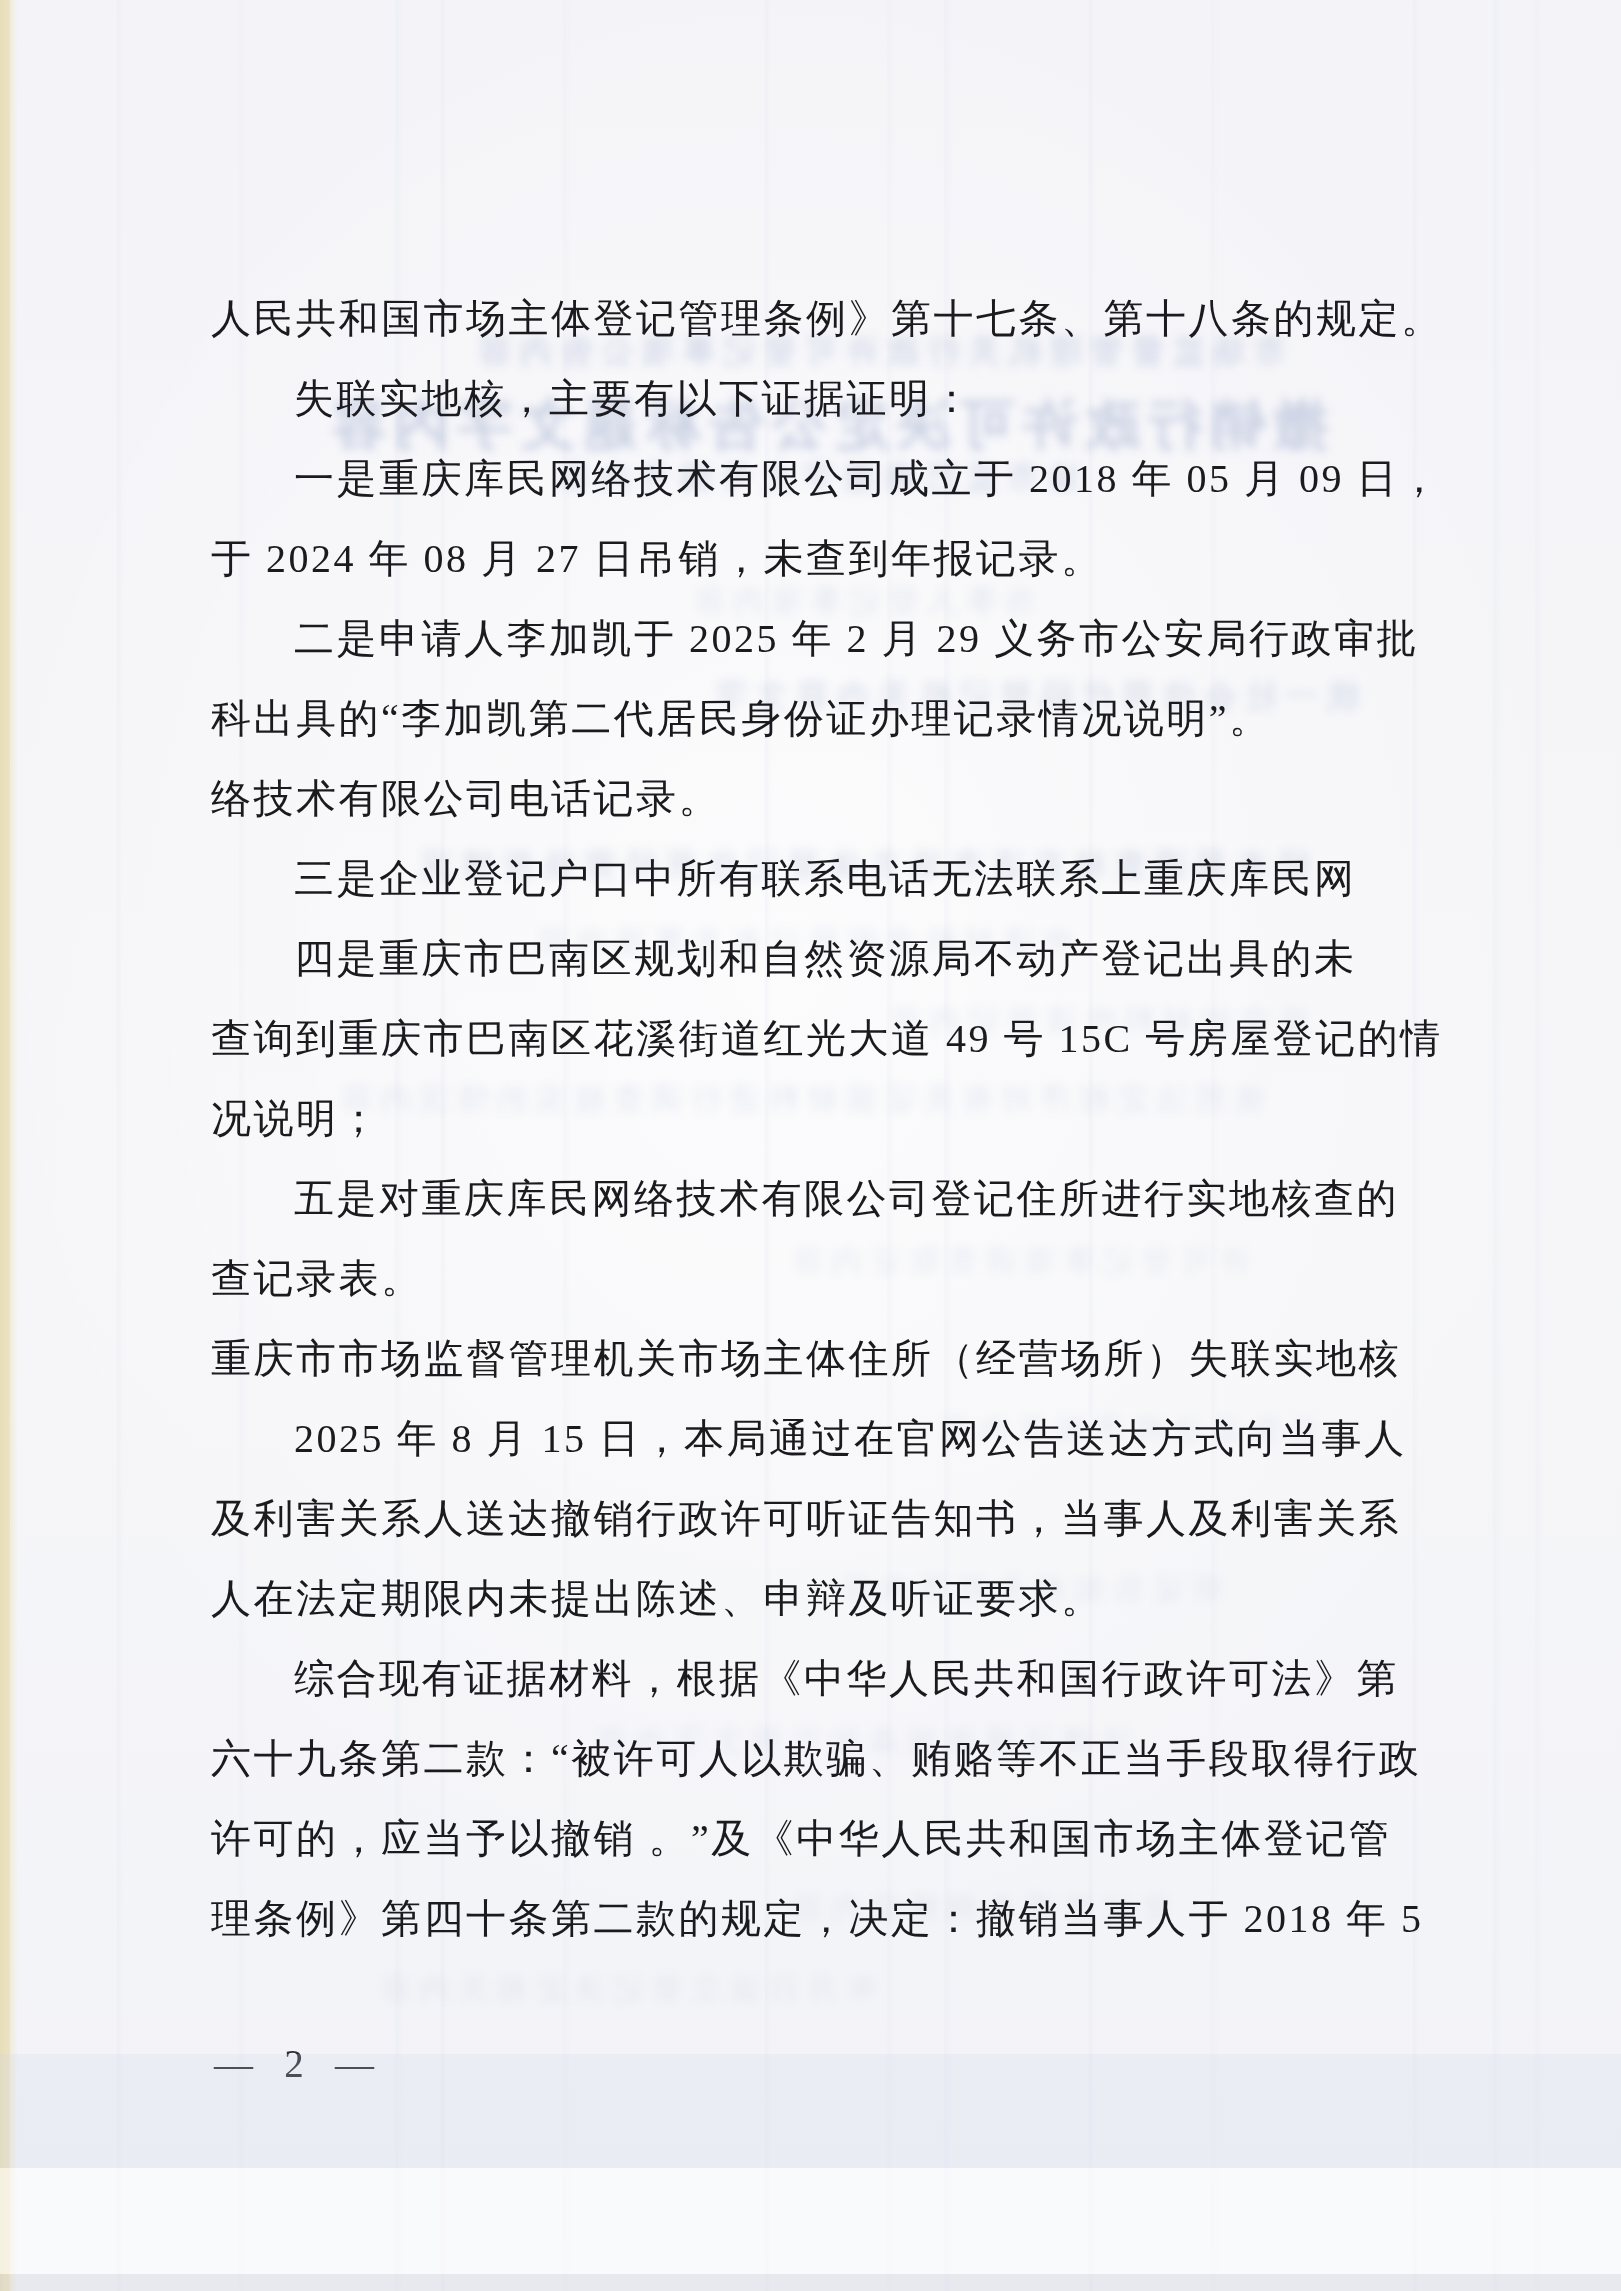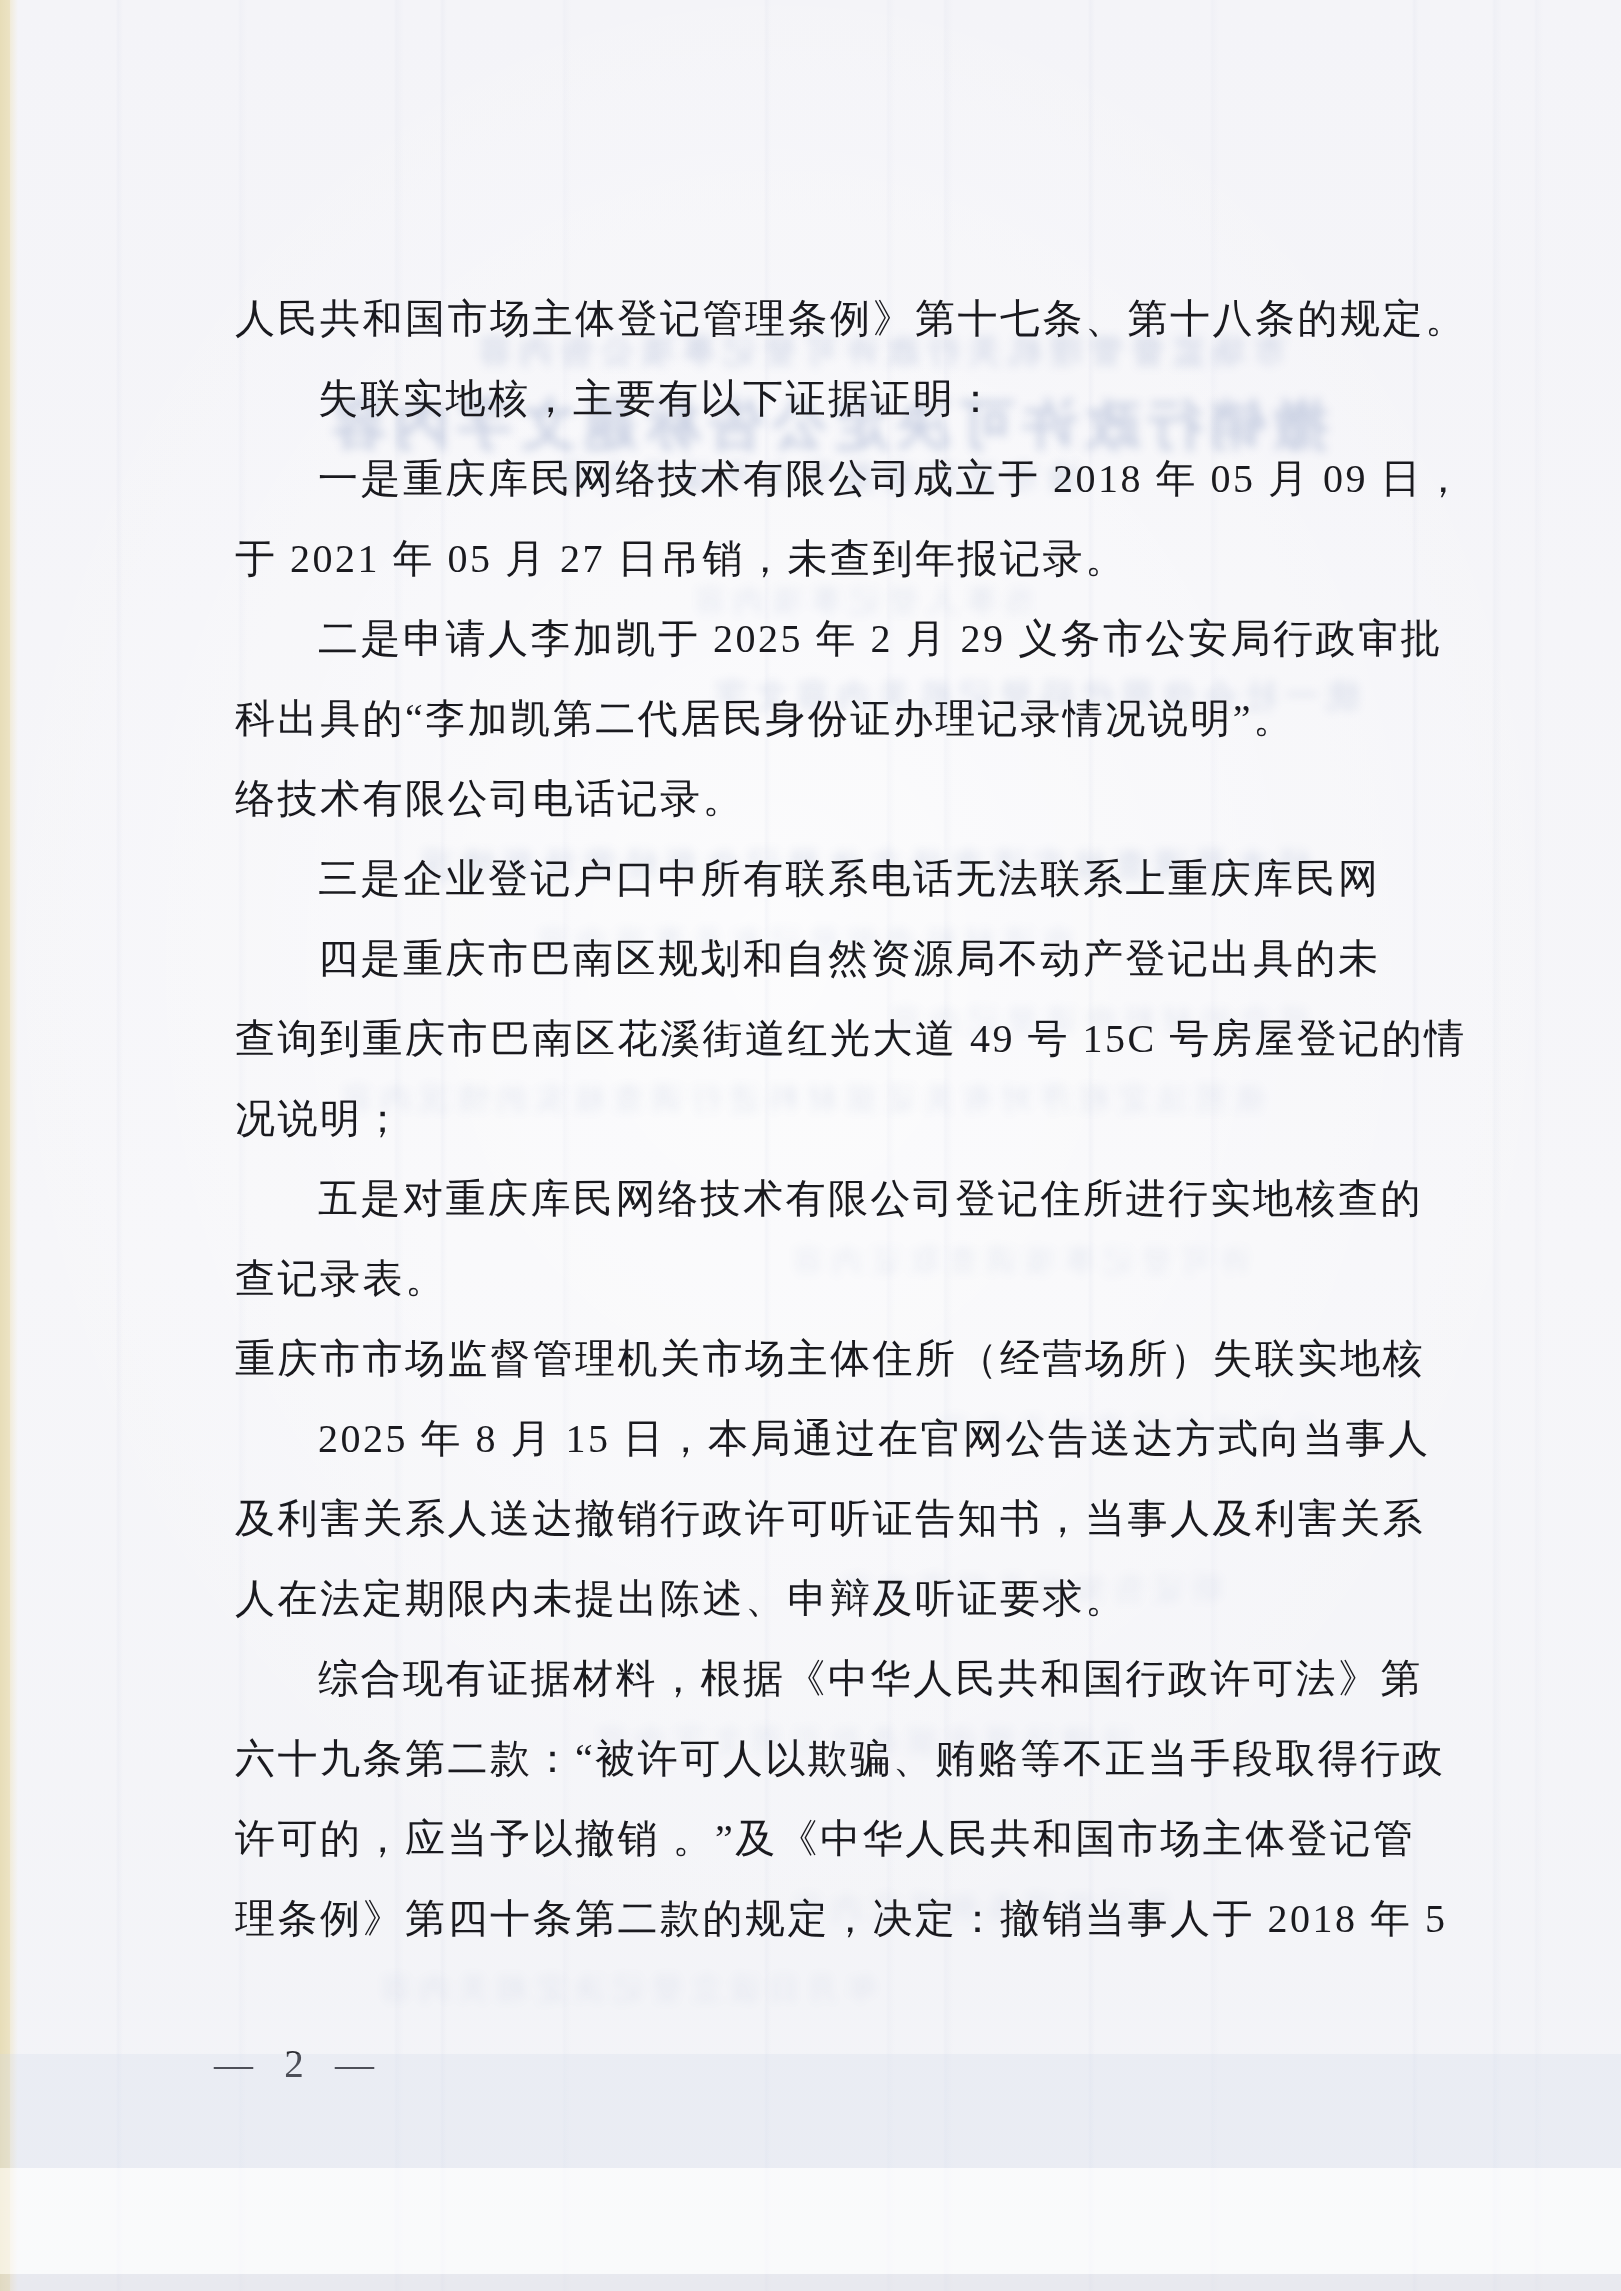--- a/index.html
+++ b/index.html
@@ -59,21 +59,20 @@
 
   
   .doc-body{
     position:absolute;left:211px;top:279px;width:1235px;
     color:#1a1a1f;
   }
   .line{
     height:80px;line-height:80px;
     font-size:40px;letter-spacing:2.5px;
     white-space:nowrap;
-    margin-left:24px;
   }
   .line.indent{padding-left:83px;}
 
   .page-number{
     position:absolute;left:214px;top:2041px;
     font-size:39px;color:#2a2a30;
     letter-spacing:3.9px;word-spacing:13.7px;
     white-space:nowrap;
   }
 </style>
@@ -98,21 +97,21 @@
     <div class="ghost" style="left: 833px; top: 1568px; font-size: 31px; font-weight: 400; opacity: 0.11;">听证告知相关程序内容</div>
     <div class="ghost" style="left: 588px; top: 1720px; font-size: 31px; font-weight: 400; opacity: 0.11;">法律法规依据条款引用文字内容</div>
     <div class="ghost" style="left: 784px; top: 1887px; font-size: 31px; font-weight: 400; opacity: 0.1;">登记管理条例规定内容</div>
     <div class="ghost" style="left: 372px; top: 1968px; font-size: 31px; font-weight: 400; opacity: 0.1;">年月日设立登记决定相关内容</div>
   </div>
 
 <div class="doc-body" id="doc-lines">
     <div class="line">人民共和国市场主体登记管理条例》第十七条、第十八条的规定。</div>
     <div class="line indent">失联实地核，主要有以下证据证明：</div>
     <div class="line indent">一是重庆库民网络技术有限公司成立于 2018 年 05 月 09 日，</div>
-    <div class="line">于 2021 年 05 月 27 日吊销，未查到年报记录。</div>
+    <div class="line">于 2024 年 08 月 27 日吊销，未查到年报记录。</div>
     <div class="line indent">二是申请人李加凯于 2025 年 2 月 29 义务市公安局行政审批</div>
     <div class="line">科出具的“李加凯第二代居民身份证办理记录情况说明”。</div>
     <div class="line">络技术有限公司电话记录。</div>
     <div class="line indent">三是企业登记户口中所有联系电话无法联系上重庆库民网</div>
     <div class="line indent">四是重庆市巴南区规划和自然资源局不动产登记出具的未</div>
     <div class="line">查询到重庆市巴南区花溪街道红光大道 49 号 15C 号房屋登记的情</div>
     <div class="line">况说明；</div>
     <div class="line indent">五是对重庆库民网络技术有限公司登记住所进行实地核查的</div>
     <div class="line">查记录表。</div>
     <div class="line">重庆市市场监督管理机关市场主体住所（经营场所）失联实地核</div>

